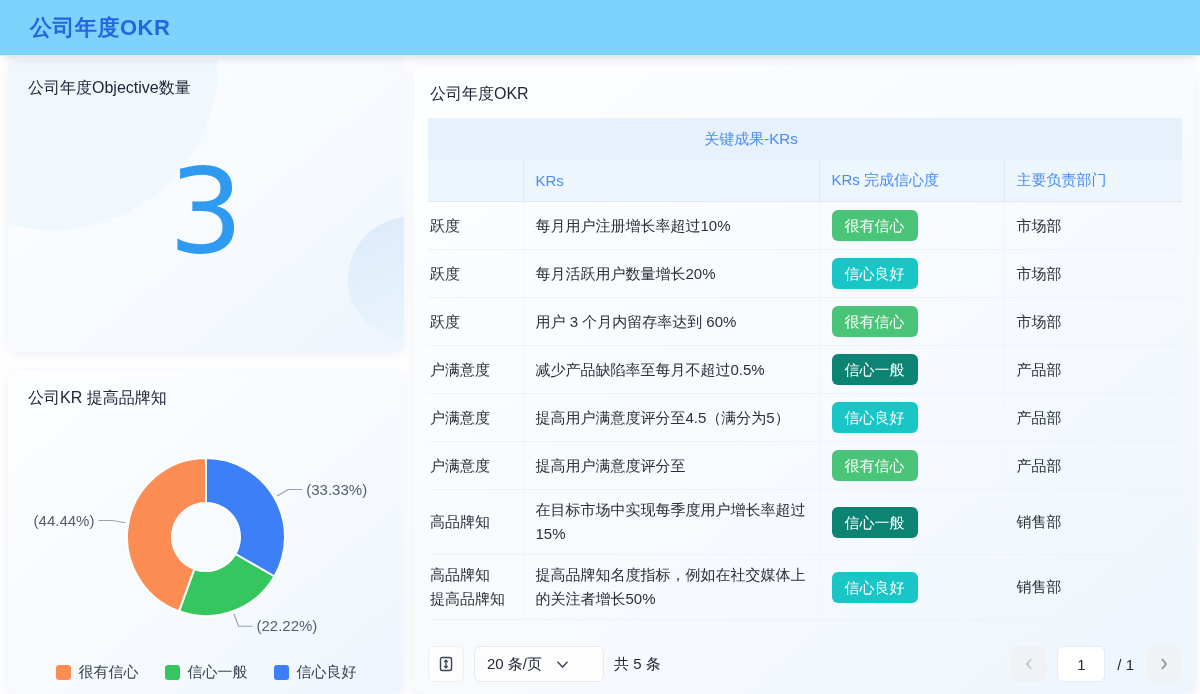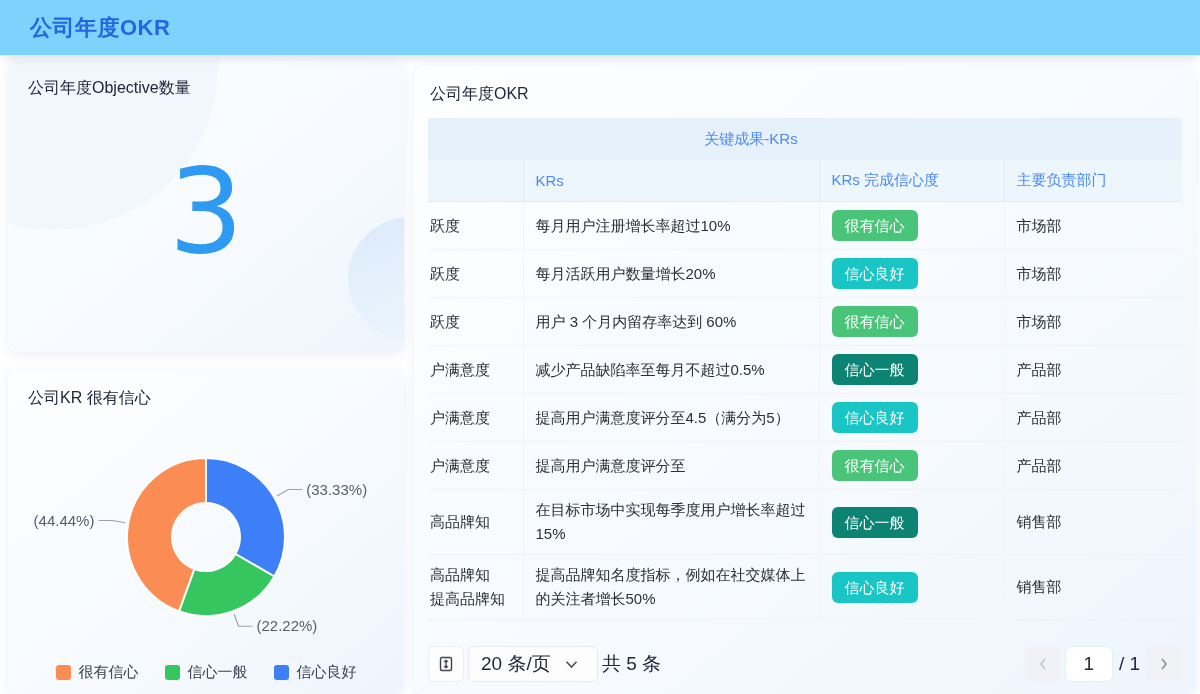--- a/index.html
+++ b/index.html
@@ -72,21 +72,21 @@
   }
   tbody td + td{border-left:1px solid #f2f5fa;}
   td.obj-cell{white-space:pre-line;padding-left:2px;padding-right:4px;color:#2b3039;}
   .badge{
     display:inline-block;color:#fff;border-radius:6px;
     padding:2px 13px;font-size:15px;line-height:27px;
   }
   
   .pager{
     position:absolute;left:14px;right:14px;bottom:10px;height:40px;
-    display:flex;align-items:center;gap:4px;font-size:19px;color:#23283a;
+    display:flex;align-items:center;gap:10px;font-size:15px;color:#23283a;
   }
   .density-btn{
     width:34px;height:34px;background:#fdfdfe;border:1px solid #eceef3;
     border-radius:6px;display:flex;align-items:center;justify-content:center;
     cursor:pointer;
   }
   .page-size-select{
     height:34px;min-width:104px;background:#fdfdfe;border:1px solid #e6e9f0;
     border-radius:6px;display:flex;align-items:center;gap:14px;
     padding:0 12px;cursor:pointer;
@@ -111,21 +111,21 @@
 </div>
 
 <div class="card" id="card-objective">
   <div class="deco1"></div>
   <div class="deco2"></div>
   <div class="card-title">公司年度Objective数量</div>
   <div class="big-number" id="obj-value" style="color: rgb(47, 154, 241);">3</div>
 </div>
 
 <div class="card" id="card-pie">
-  <div class="card-title">公司KR 很有信心</div>
+  <div class="card-title">公司KR 提高品牌知</div>
   <svg id="pie-svg" width="396" height="324" viewBox="0 0 396 324">
       <path d="M198,88 A79,79 0 0 1 266.41600689897064,206.5 L227.44486372867092,184 A34,34 0 0 0 198,133 Z" fill="#3c7ff7" stroke="#fff" stroke-width="2"></path>
       <polyline points="269.01408311032395,126 280.2724133595217,119.5 294.2724133595217,119.5" fill="none" stroke="#9aa2ad" stroke-width="1.2"></polyline>
       <text x="298.2724133595217" y="124.5" text-anchor="start" font-size="15" fill="#565f6e">(33.33%)</text>
       <path d="M266.41600689897064,206.5 A79,79 0 0 1 170.98040867727218,241.23571704208678 L186.37131512692727,198.9495491067209 A34,34 0 0 0 227.44486372867092,184 Z" fill="#36c65f" stroke="#fff" stroke-width="2"></path>
       <polyline points="226.04565175270486,244.05479490444446 230.49191361593853,256.27079897466126 244.49191361593853,256.27079897466126" fill="none" stroke="#9aa2ad" stroke-width="1.2"></polyline>
       <text x="248.49191361593853" y="261.27079897466126" text-anchor="start" font-size="15" fill="#565f6e">(22.22%)</text>
       <path d="M170.98040867727218,241.23571704208678 A79,79 0 0 1 197.99999999999997,88 L198,133 A34,34 0 0 0 186.37131512692727,198.9495491067209 Z" fill="#fa8c54" stroke="#fff" stroke-width="2"></path>
       <polyline points="117.24576425299894,152.76084943131175 104.44326346384022,150.50342312164165 90.44326346384022,150.50342312164165" fill="none" stroke="#9aa2ad" stroke-width="1.2"></polyline>
       <text x="86.44326346384022" y="155.50342312164165" text-anchor="end" font-size="15" fill="#565f6e">(44.44%)</text>

